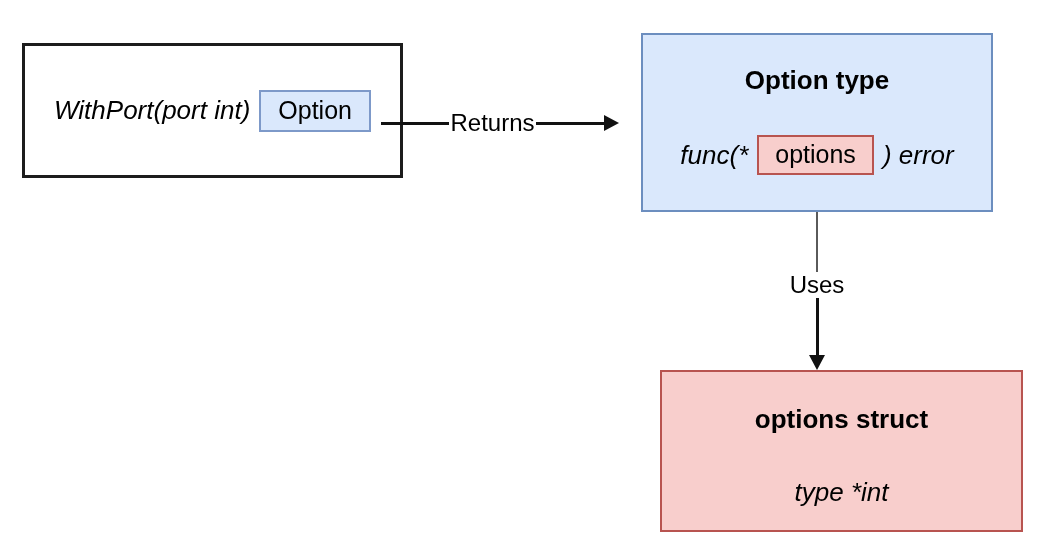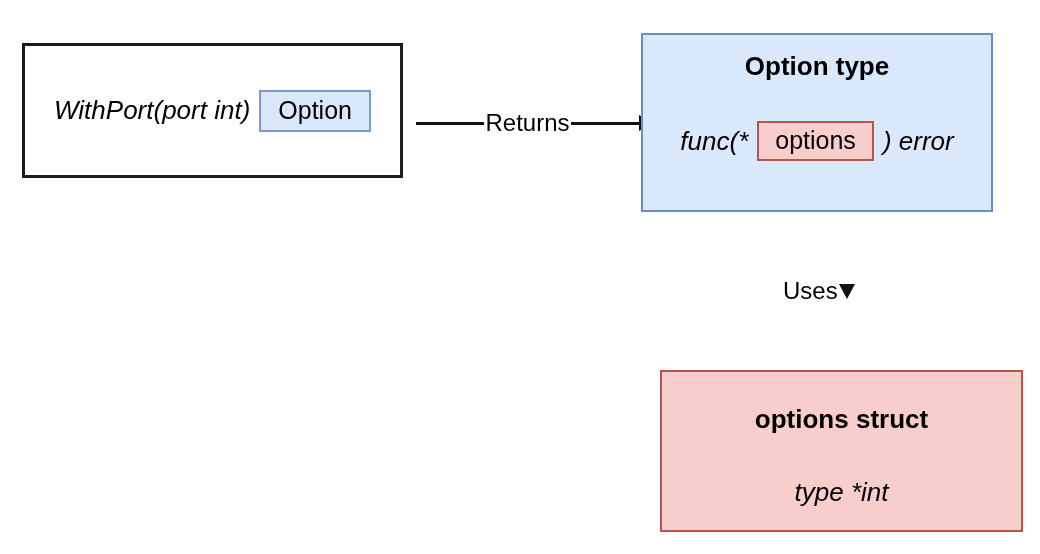--- a/index.html
+++ b/index.html
@@ -52,21 +52,21 @@
     padding: 4px 17px 5px 17px;
   }
   .chip-red {
     background: var(--red-fill);
     border: 2px solid var(--red-stroke);
     padding: 3px 16px 4px 16px;
   }
   
   .edge-returns {
     position: absolute;
-    left: 416px; top: 110px; width: 238px; height: 26px;
+    left: 381px; top: 110px; width: 238px; height: 26px;
     display: flex;
     align-items: center;
   }
   .hseg { height: 3px; background: var(--line-color); flex: 1 1 auto; }
   .edge-label {
     font-size: 24px;
     line-height: 26px;
     padding: 0 1px;
     white-space: nowrap;
   }
@@ -77,40 +77,40 @@
     border-left: 15px solid var(--line-color);
     flex: 0 0 auto;
   }
   
   .option-type-box {
     left: 641px; top: 33px; width: 352px; height: 179px;
     background: var(--blue-fill);
     border: 2.5px solid var(--blue-stroke);
     flex-direction: column;
     justify-content: flex-start;
-    padding-top: 16px;
+    padding-top: 30px;
     gap: 40px;
   }
   .node-title {
     font-weight: bold;
     font-size: 26px;
     line-height: 30px;
     white-space: nowrap;
   }
   .sig-row {
     display: flex;
     align-items: center;
     gap: 9px;
   }
   
   .edge-uses {
     position: absolute;
     left: 782px; top: 212px; width: 70px; height: 158px;
     display: flex;
-    flex-direction: row;
+    flex-direction: column;
     align-items: center;
   }
   .vseg-top { width: 2.5px; height: 60px; background: #5a5a5a; }
   .vseg-bottom { width: 3px; flex: 1 1 auto; background: var(--line-color); }
   .arrow-down {
     width: 0; height: 0;
     border-left: 8px solid transparent;
     border-right: 8px solid transparent;
     border-top: 15px solid var(--line-color);
     flex: 0 0 auto;

